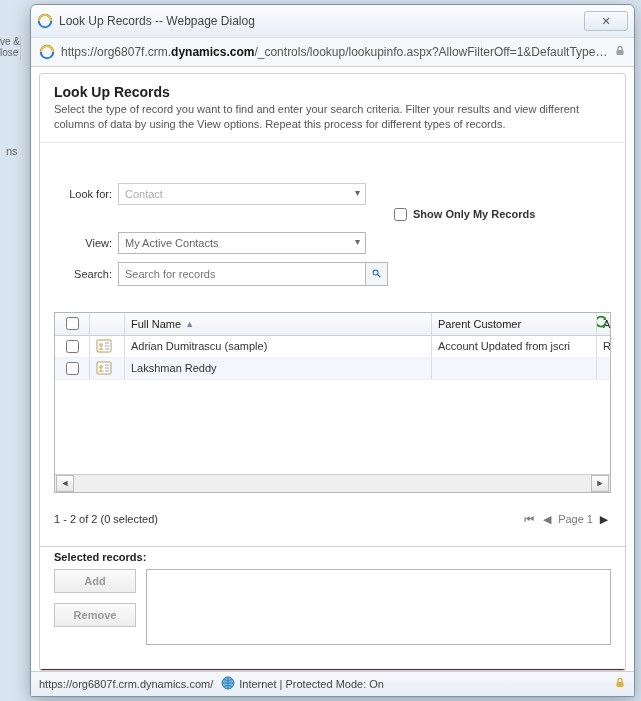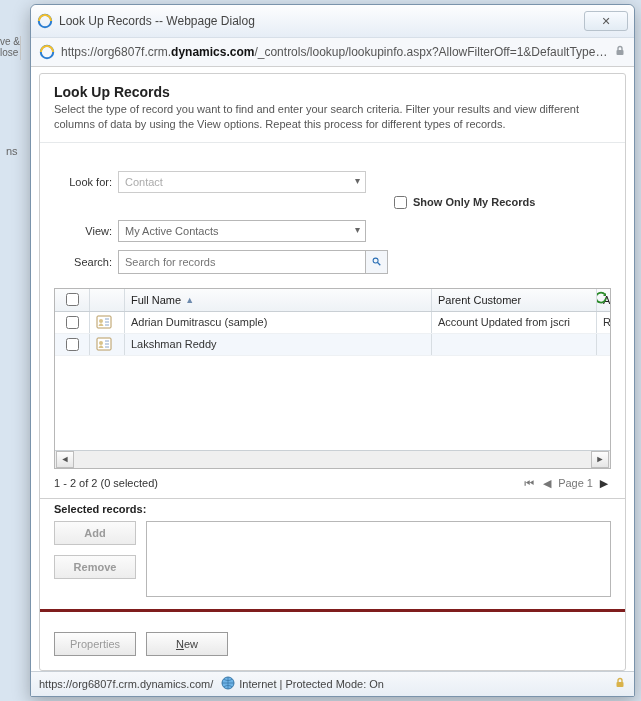--- a/index.html
+++ b/index.html
@@ -87,20 +87,21 @@
 .content {
   flex:1;
   display:flex;
   flex-direction:column;
   border-top:1px solid #ccc;
   margin: 6px 8px 0 8px;
   border:1px solid #cfcfcf;
   border-radius:3px;
   overflow:hidden;
   background:#fff;
+  gap:12px;
 }
 .heading {
   padding:10px 14px 10px 14px;
   border-bottom:1px solid #e6e9eb;
 }
 .heading h2 {
   margin:0 0 2px 0;
   font-size:14px;
   font-weight:bold;
   color:#222;

